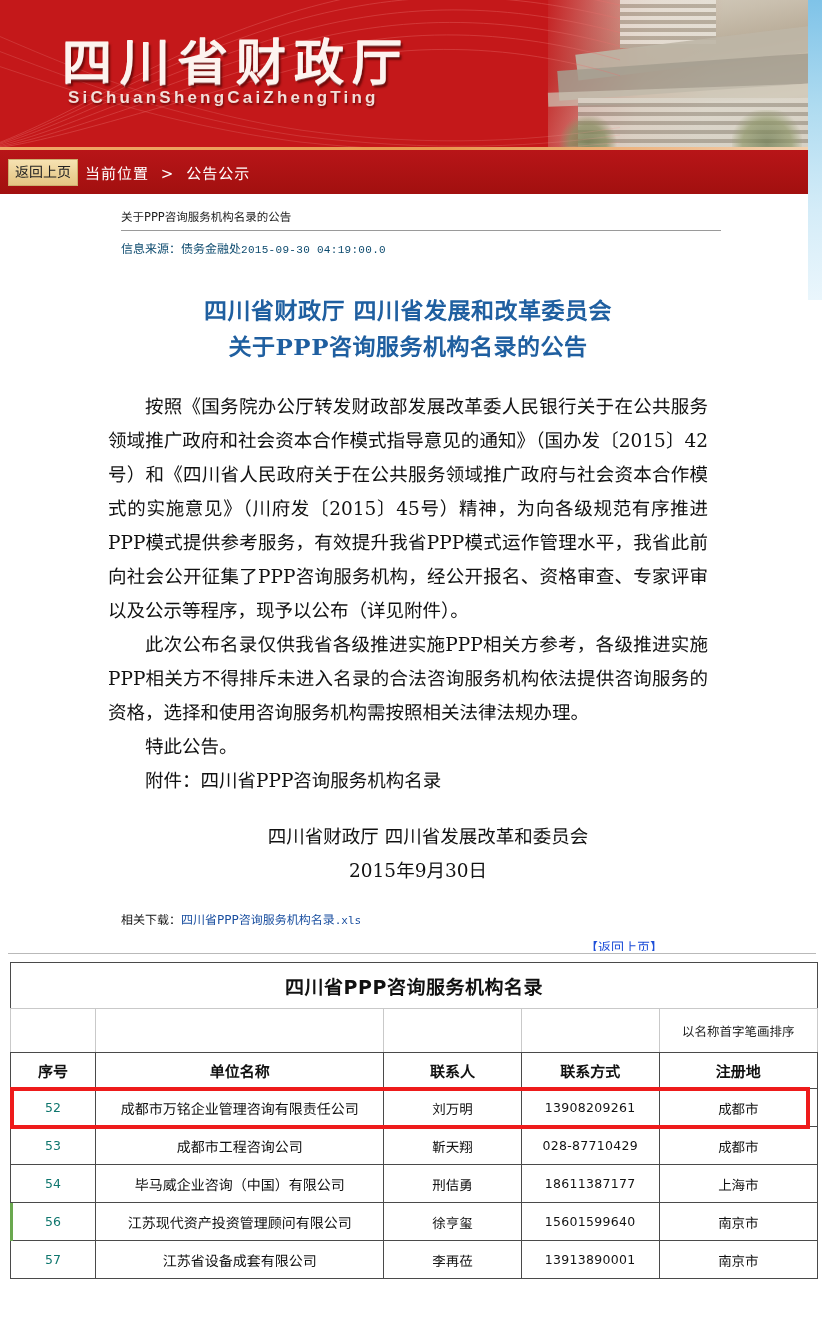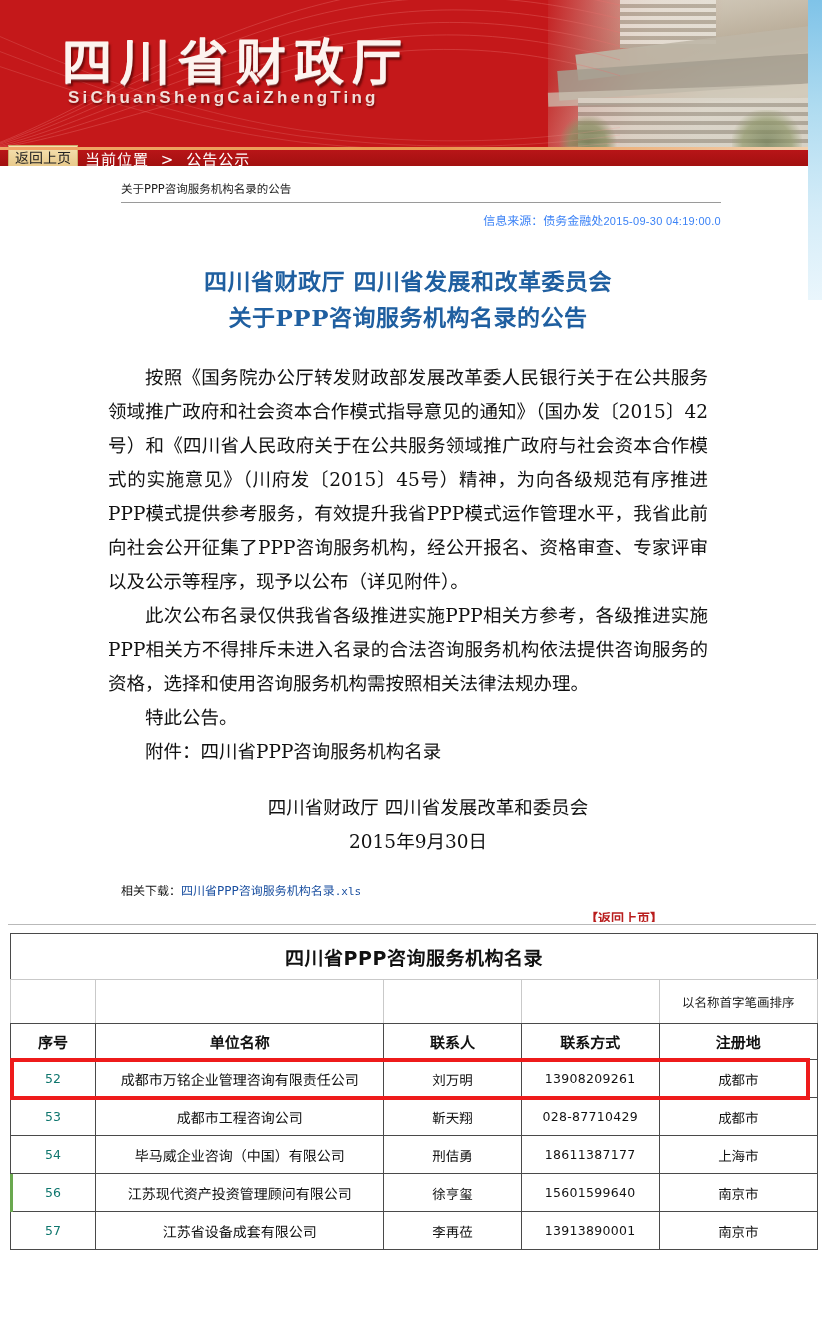--- a/index.html
+++ b/index.html
@@ -78,21 +78,21 @@
     text-shadow: 1px 2px 2px rgba(90,5,5,0.7);
   }
   .banner-bottom-line {
     position:absolute; left:0; bottom:0; width:100%; height:3px;
     background: linear-gradient(to right, #f0a86a 0%, #e9964f 55%, #f3d0ae 100%);
     z-index: 4;
   }
 
   
   .crumb-bar {
-    position: relative; width: 808px; height: 16px;
+    position: relative; width: 808px; height: 44px;
     background: linear-gradient(to bottom, #b81518 0%, #a2100f 100%);
     display: flex; align-items: center;
   }
   .back-btn {
     margin-left: 8px;
     background: linear-gradient(to bottom, #f6e2b2 0%, #ecd197 55%, #e6c583 100%);
     border: 1px solid #cdae6e;
     color: #222; font-size: 14px; line-height: 1;
     padding: 5px 6px 6px 6px; letter-spacing: 0px;
     font-family: "DejaVu Sans", sans-serif;
@@ -107,23 +107,23 @@
 
   
   .article-wrap { position: relative; width: 808px; padding: 0 0 0 8px; background:#fff; }
   .meta-zone { width: 600px; margin-left: 113px; padding-top: 14px; }
   .meta-doctitle {
     font-size: 11.5px; color: #222; font-family: "DejaVu Sans", sans-serif;
     padding-bottom: 6px;
   }
   .meta-rule { border-top: 1px solid #9a9a9a; height: 0; }
   .meta-row {
-    display: flex; justify-content: flex-end; align-items: baseline;
-    padding-top: 8px; font-size: 12px; color: #3b82f6;
-    font-family: Liberation Sans, sans-serif;
+    display: flex; justify-content: flex-start; align-items: baseline;
+    padding-top: 8px; font-size: 12px; color: #0c4a6e;
+    font-family: Liberation Mono, monospace;
   }
   .meta-time { font-size: 11px; letter-spacing: .3px; }
 
   .doc-title {
     margin-top: 36px; text-align: center;
     font-family: "DejaVu Serif", "Liberation Serif", serif;
     font-size: 23px; font-weight: 700; color: #1f5fa0; line-height: 1.55;
     letter-spacing: .5px;
   }
   .doc-title .l2 { display:block; }
@@ -280,21 +280,21 @@
     <div class="sign-block">
       <div class="org">四川省财政厅  四川省发展改革和委员会</div>
       <div class="date">2015年9月30日</div>
     </div>
 
     <div class="download-row">
       <span>相关下载：</span><a href="#">四川省PPP咨询服务机构名录</a><span class="dl-ext">.xls</span>
     </div>
 
     <div class="return-row">
-      <a href="#" style="color:#b91c1c;text-decoration:none;font-weight:bold;">【返回上页】</a>
+      <a href="#" style="color:#1d4ed8;text-decoration:none;">【返回上页】</a>
     </div>
 
     <div class="article-bottom-rule"></div>
   </div>
 
   <div class="sheet-outer">
     <table class="sheet">
       <colgroup>
         <col class="col-no">
           <col class="col-name">

